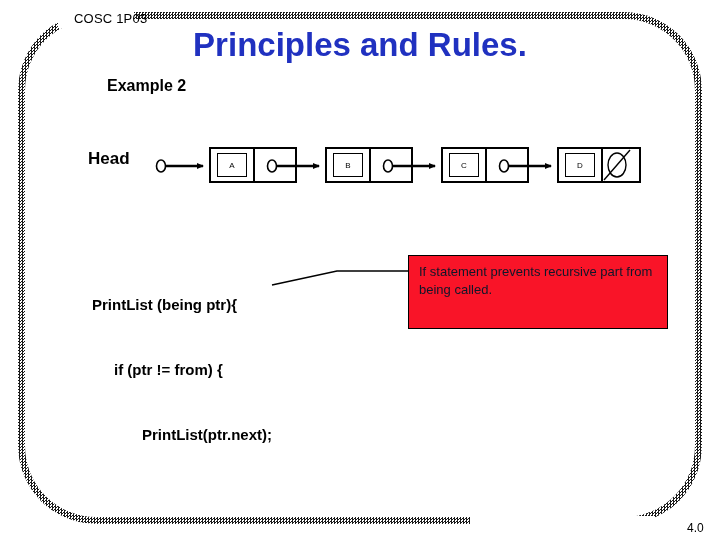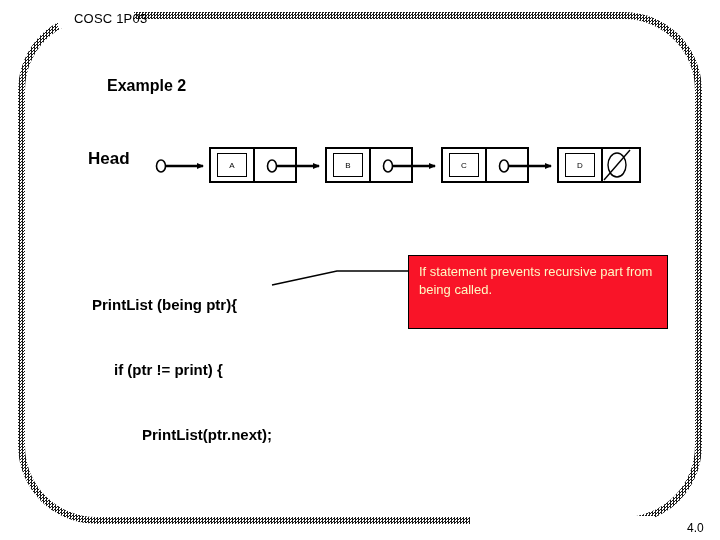--- a/index.html
+++ b/index.html
@@ -161,21 +161,21 @@
     background: #f91428;
     border: 1px solid #000000;
     box-sizing: border-box;
   }
   #callout .txt {
     position: absolute;
     left: 10px;
     top: 7px;
     right: 8px;
     font-size: 13px;
-    color: #fef9c3;
+    color: #0f172a;
     line-height: 1.38;
     font-weight: normal;
   }
 
   
   #footer-text {
     position: absolute;
     left: 485px;
     top: 521px;
     font-size: 12px;
@@ -209,20 +209,21 @@
 </head>
 <body>
 
 <div id="slide">
 
   <div id="frame"></div>
 
   <div id="header-mask"></div>
   <div id="course-label">COSC 1P03</div>
 
+  <div id="title">Principles and Rules.</div>
   <div id="subtitle">Example 2</div>
 
   <div id="head-label">Head</div>
 
   <div class="node" style="left:209px; width:88px;">
     <div class="data-cell">
       <div class="inner">A</div>
     </div>
     <div class="ptr-cell"></div>
   </div>
@@ -268,21 +269,21 @@
     <line x1="509" y1="166" x2="551" y2="166" stroke="#000000" stroke-width="2.4" marker-end="url(#arrowhead)"></line>
 
     <ellipse cx="617" cy="165" rx="9" ry="12" fill="none" stroke="#000000" stroke-width="1.4"></ellipse>
     <line x1="604" y1="180" x2="630" y2="150" stroke="#000000" stroke-width="1.4"></line>
 
     <polyline points="272,285 337,271 408,271" fill="none" stroke="#000000" stroke-width="1.4"></polyline>
   </svg>
 
   <div id="code">
     <span class="l">PrintList (being ptr){</span>
-    <span class="l i1">if (ptr != print) {</span>
+    <span class="l i1">if (ptr != from) {</span>
     <span class="l i2">PrintList(ptr.next);</span>
     
     
   </div>
 
   <div id="callout">
     <div class="txt">If statement prevents recursive part from being called.</div>
   </div>
 
   <div id="footer-mask"></div>

